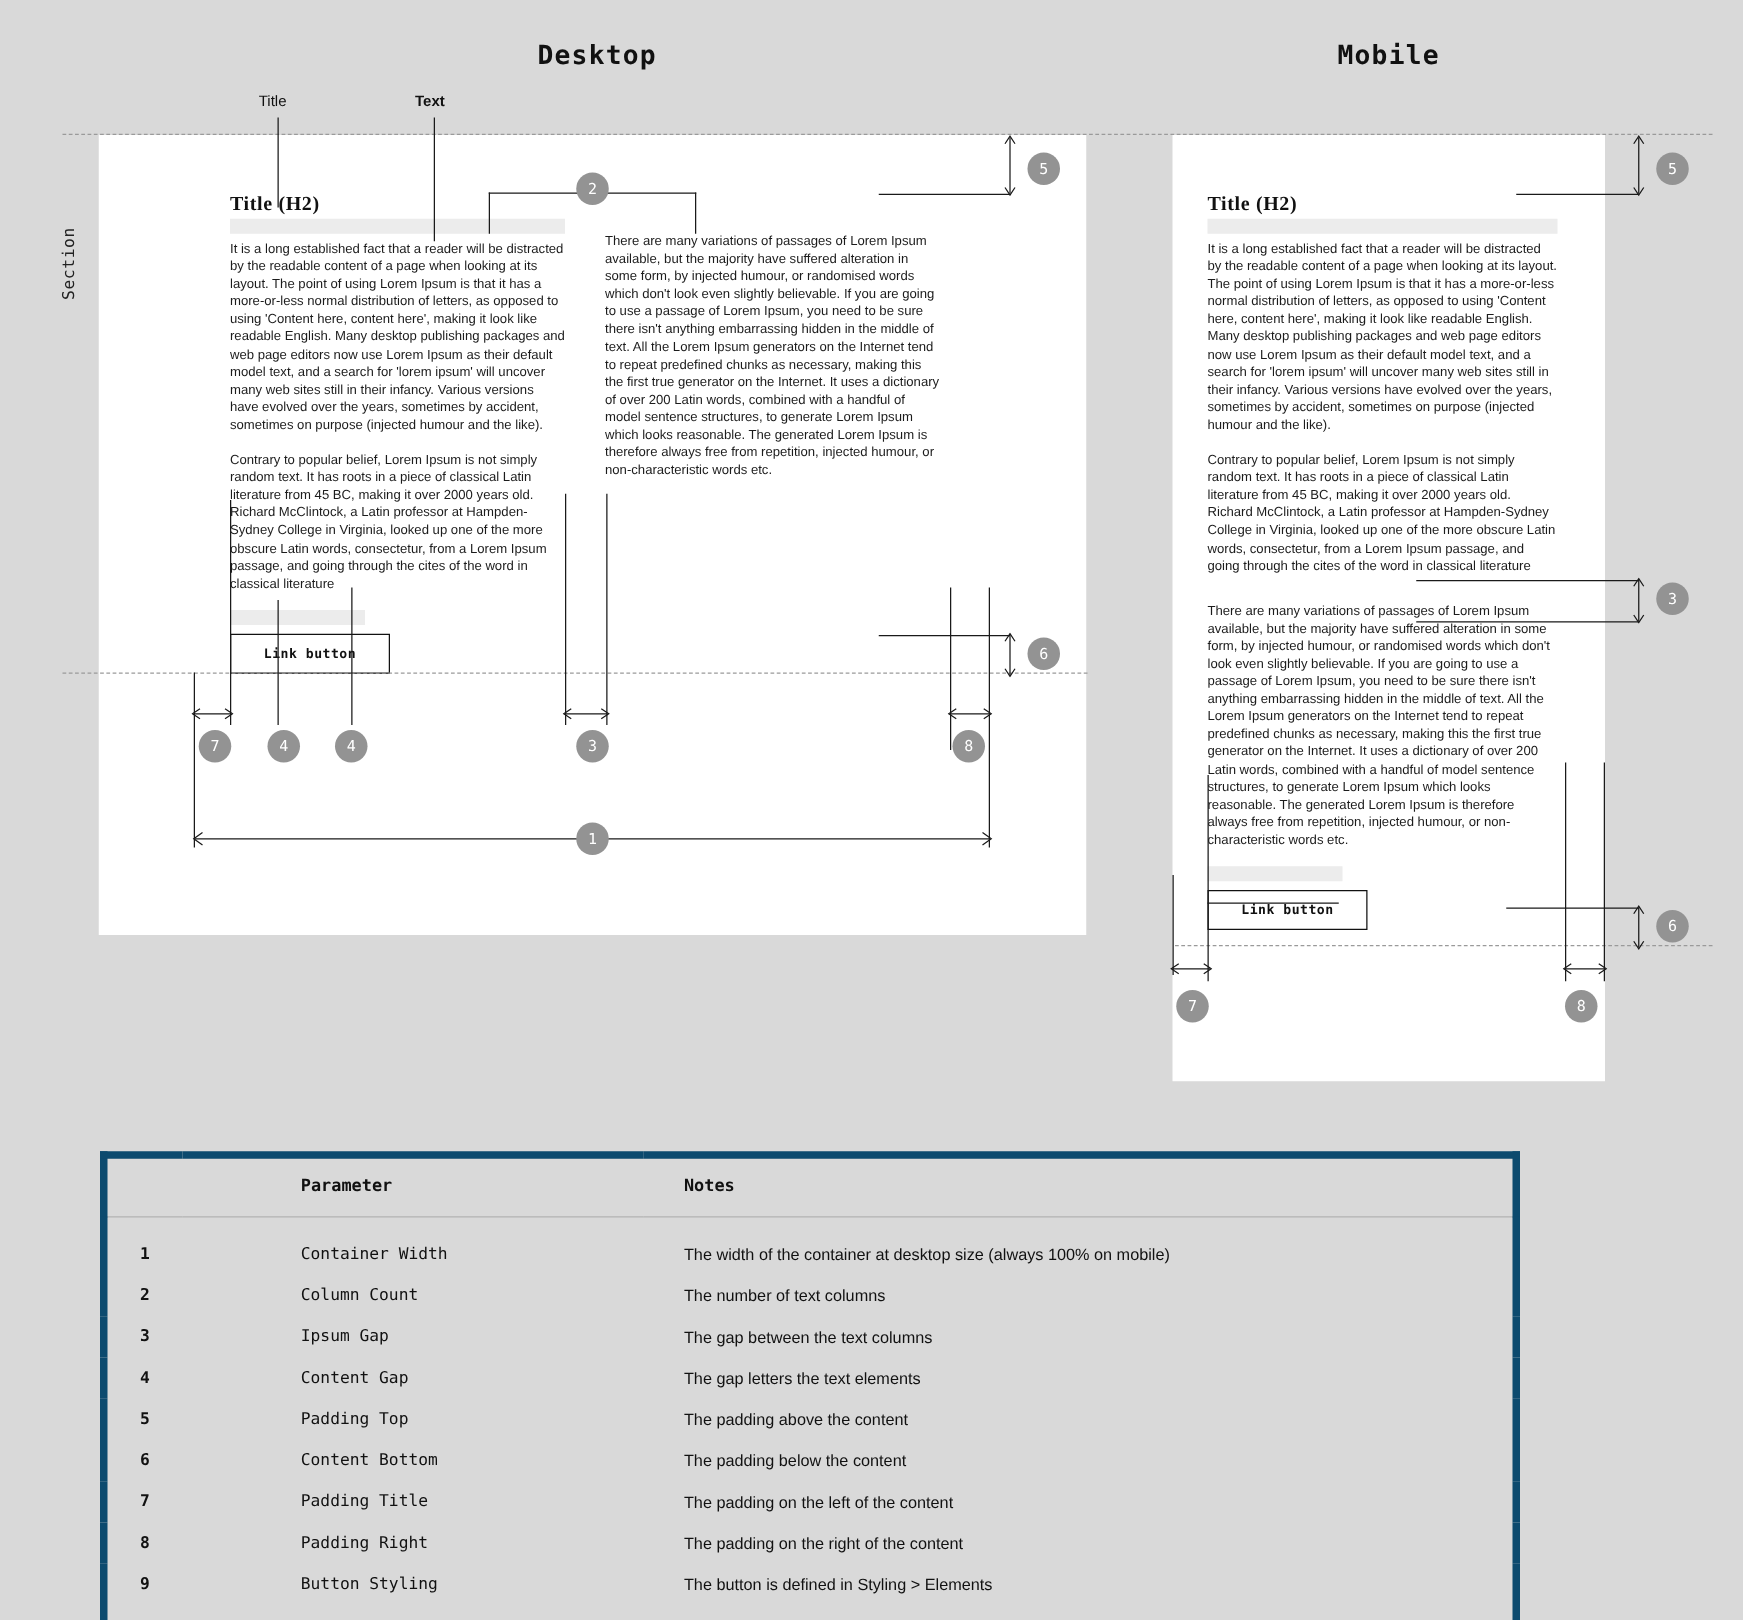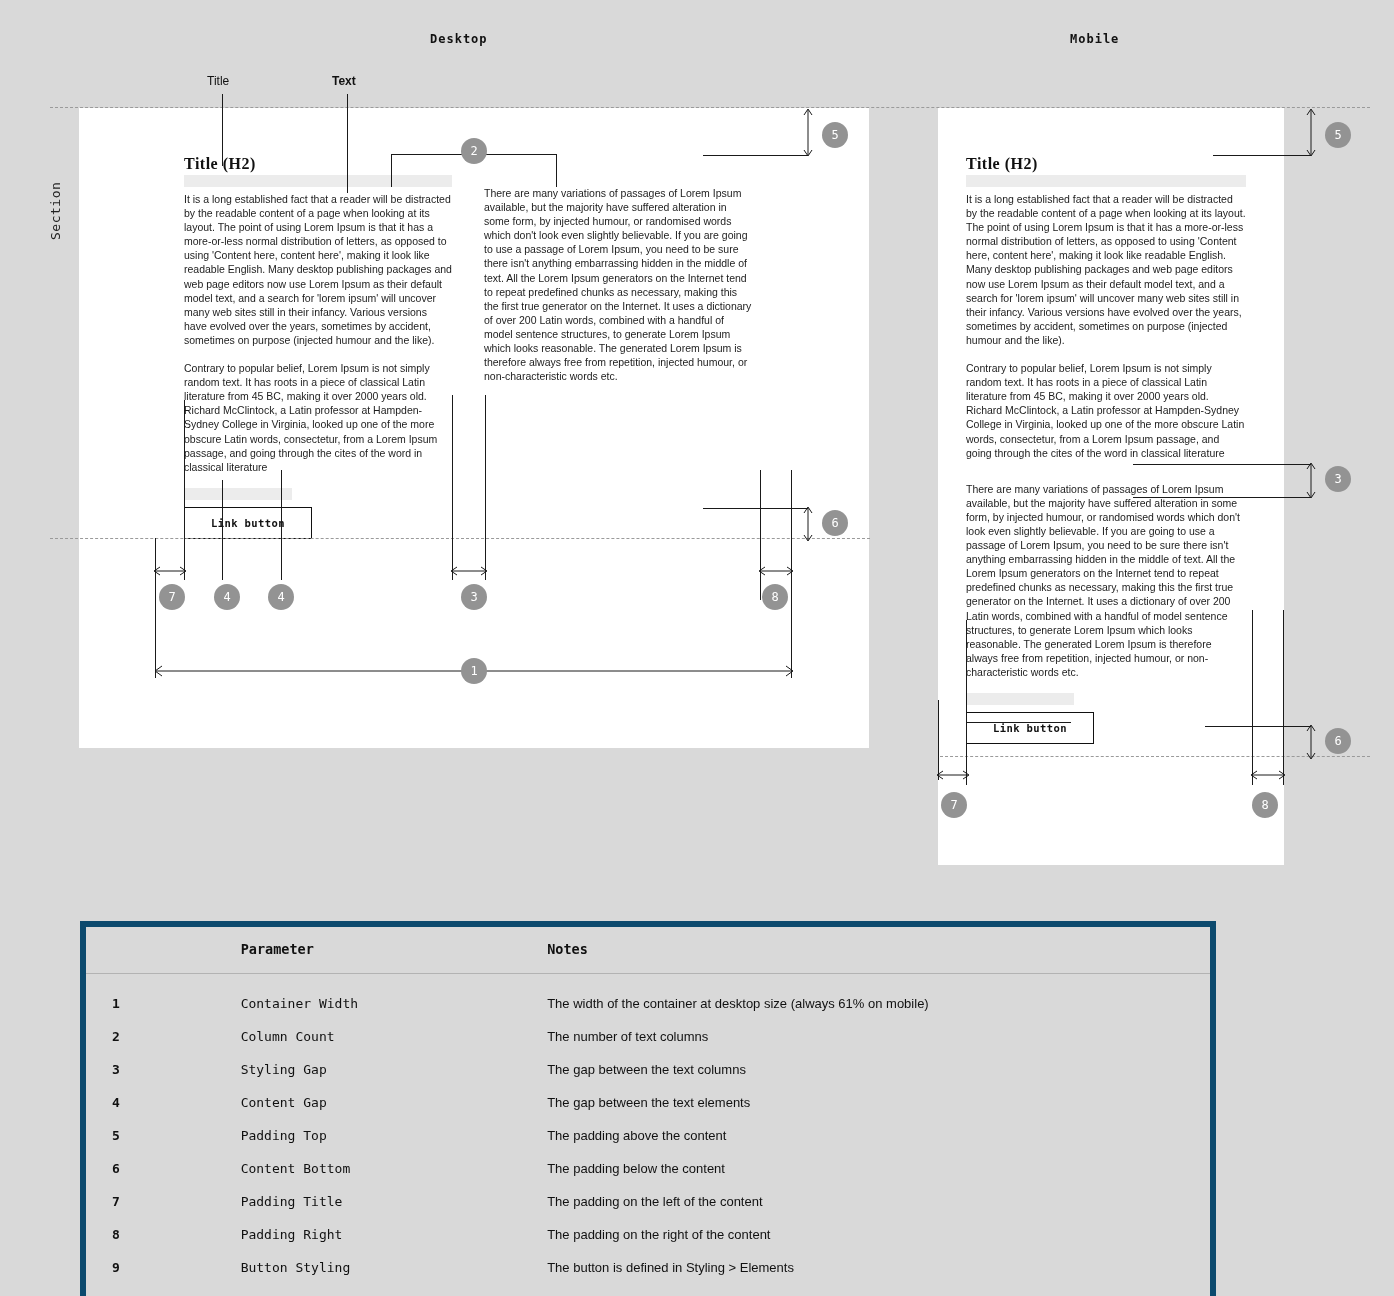--- a/index.html
+++ b/index.html
@@ -13,21 +13,21 @@
     font-family: "Liberation Sans", sans-serif;
     color: #1a1a1a;
     position: relative;
     overflow: hidden;
   }
 
   
   .view-heading {
     position: absolute;
     font-family: "DejaVu Sans Mono", monospace;
-    font-size: 12px;
+    font-size: 21px;
     font-weight: bold;
     letter-spacing: 1px;
     color: #111;
     white-space: nowrap;
   }
   #heading-desktop { left: 430px; top: 32px; }
   #heading-mobile  { left: 1070px; top: 32px; }
 
   .section-label {
     position: absolute;
@@ -335,36 +335,36 @@
     <tr>
       <th class="col-num"></th>
       <th class="col-param th-param">Parameter</th>
       <th class="col-notes th-notes">Notes</th>
     </tr>
   </thead>
   <tbody>
     <tr>
       <td class="col-num cell-num">1</td>
       <td class="col-param cell-param">Container Width</td>
-      <td class="col-notes cell-notes">The width of the container at desktop size (always 61% on mobile)</td>
+      <td class="col-notes cell-notes">The width of the container at desktop size (always 100% on mobile)</td>
     </tr>
     <tr>
       <td class="col-num cell-num">2</td>
       <td class="col-param cell-param">Column Count</td>
       <td class="col-notes cell-notes">The number of text columns</td>
     </tr>
     <tr>
       <td class="col-num cell-num">3</td>
-      <td class="col-param cell-param">Styling Gap</td>
+      <td class="col-param cell-param">Ipsum Gap</td>
       <td class="col-notes cell-notes">The gap between the text columns</td>
     </tr>
     <tr>
       <td class="col-num cell-num">4</td>
       <td class="col-param cell-param">Content Gap</td>
-      <td class="col-notes cell-notes">The gap between the text elements</td>
+      <td class="col-notes cell-notes">The gap letters the text elements</td>
     </tr>
     <tr>
       <td class="col-num cell-num">5</td>
       <td class="col-param cell-param">Padding Top</td>
       <td class="col-notes cell-notes">The padding above the content</td>
     </tr>
     <tr>
       <td class="col-num cell-num">6</td>
       <td class="col-param cell-param">Content Bottom</td>
       <td class="col-notes cell-notes">The padding below the content</td>

